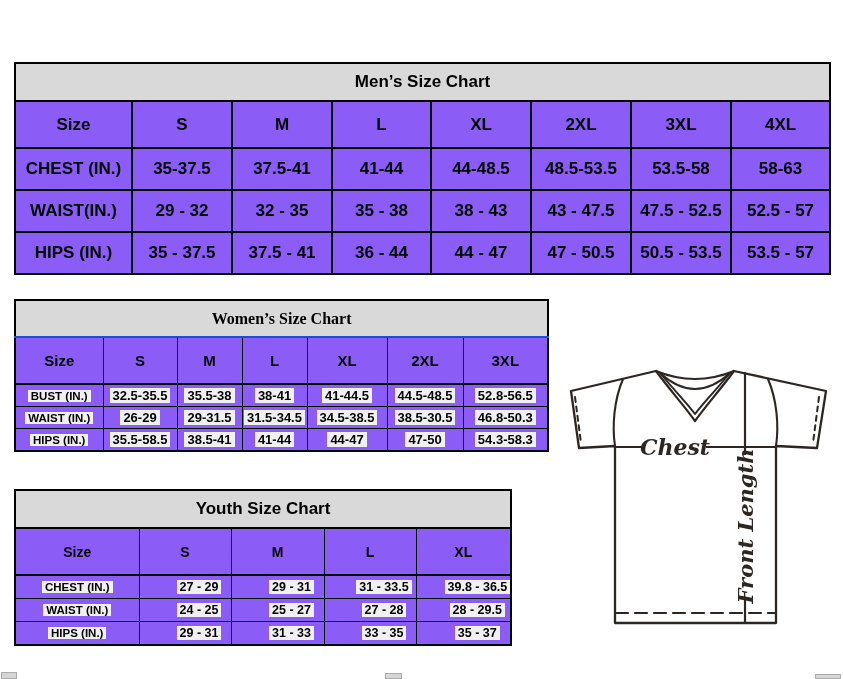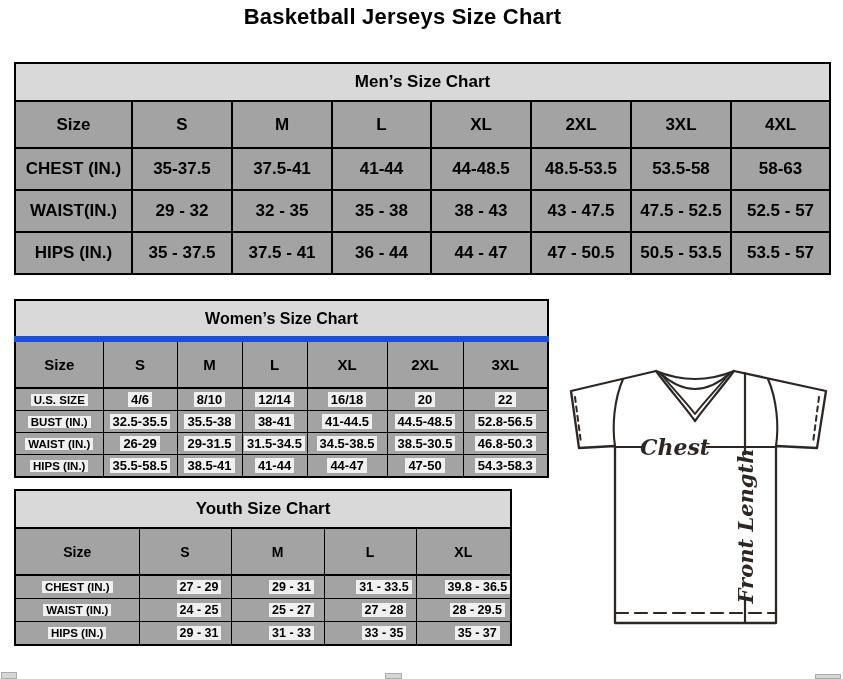--- a/index.html
+++ b/index.html
@@ -4,35 +4,35 @@
 <style>
   html,body{margin:0;padding:0;background:#fff;}
   .stage{
     position:relative;width:843px;height:679px;background:#fff;
     font-family:"Liberation Sans",sans-serif;color:#000;overflow:hidden;
   }
   .page-title{
     position:absolute;left:0;top:4px;width:805px;margin:0;
     text-align:center;font-size:22px;font-weight:bold;letter-spacing:.2px;
   }
-  table{border-collapse:collapse;position:absolute;table-layout:fixed;background:#a3a3a3;}
+  table{border-collapse:collapse;position:absolute;table-layout:fixed;background:#8b5cf6;}
   th,td{vertical-align:middle;text-align:center;font-weight:bold;padding:0;overflow:hidden;}
 
   
   .mens{left:14px;top:62px;width:815px;}
   .mens th,.mens td{border:2px solid #000;}
   .mens .band td{height:36px;background:#d9d9d9;font-size:17px;}
   .mens .cols th{height:45px;font-size:17px;}
   .mens tbody td,.mens tbody th{height:40px;font-size:17px;}
 
   
   .womens,.youth{border:2px solid #000;}
   .womens th,.womens td,.youth th,.youth td{border:1px solid #000;}
   .womens{left:14px;top:299px;width:533px;}
-  .womens .band td{height:35px;background:#d9d9d9;font-size:16px;border-bottom:6px solid #1d4ed8;}
+  .womens .band td{height:35px;background:#d9d9d9;font-size:16px;border-bottom:2px solid #1d4ed8;font-family:Liberation Serif, serif;}
   .womens .cols th{height:45px;font-size:15px;border-bottom:2px solid #000;}
   .womens tbody th{height:21px;font-size:11.5px;}
   .womens tbody td{height:21px;font-size:13px;}
 
   .youth{left:14px;top:489px;width:496px;}
   .youth .band td{height:36px;background:#d9d9d9;font-size:17px;border-bottom:2px solid #000;}
   .youth .cols th{height:45px;font-size:14px;border-bottom:2px solid #000;}
   .youth tbody th{height:22px;font-size:11.5px;}
   .youth tbody td{height:22px;font-size:12.5px;padding-left:28px;}
 
@@ -49,21 +49,20 @@
   .handle{position:absolute;background:#d6d6d6;border:1px solid #ababab;box-sizing:border-box;}
   .handle.h-left{left:1px;top:672px;width:16px;height:7px;}
   .handle.h-mid{left:385px;top:673px;width:17px;height:6px;}
   .handle.h-right{left:815px;top:674px;width:26px;height:5px;}
 </style>
 </head>
 <body>
 
 <div class="stage">
 
-  <h1 class="page-title">Basketball Jerseys Size Chart</h1>
 
   <table class="mens">
     <colgroup>
       <col style="width:117px">
         <col style="width:100px">
         <col style="width:100px">
         <col style="width:99px">
       <col style="width:100px">
         <col style="width:100px">
         <col style="width:100px">
@@ -137,29 +136,20 @@
         <th>S</th>
         <th>M</th>
         <th>L</th>
         <th>XL</th>
         <th>2XL</th>
         <th>3XL</th>
       </tr>
     </thead>
     <tbody>
       <tr>
-        <th><span class="hl">U.S. SIZE</span></th>
-        <td><span class="hl">4/6</span></td>
-        <td><span class="hl">8/10</span></td>
-        <td><span class="hl">12/14</span></td>
-        <td><span class="hl">16/18</span></td>
-        <td><span class="hl">20</span></td>
-        <td><span class="hl">22</span></td>
-      </tr>
-      <tr>
         <th><span class="hl">BUST (IN.)</span></th>
         <td><span class="hl">32.5-35.5</span></td>
         <td><span class="hl">35.5-38</span></td>
         <td><span class="hl">38-41</span></td>
         <td><span class="hl">41-44.5</span></td>
         <td><span class="hl">44.5-48.5</span></td>
         <td><span class="hl">52.8-56.5</span></td>
       </tr>
       <tr>
         <th><span class="hl">WAIST (IN.)</span></th>

